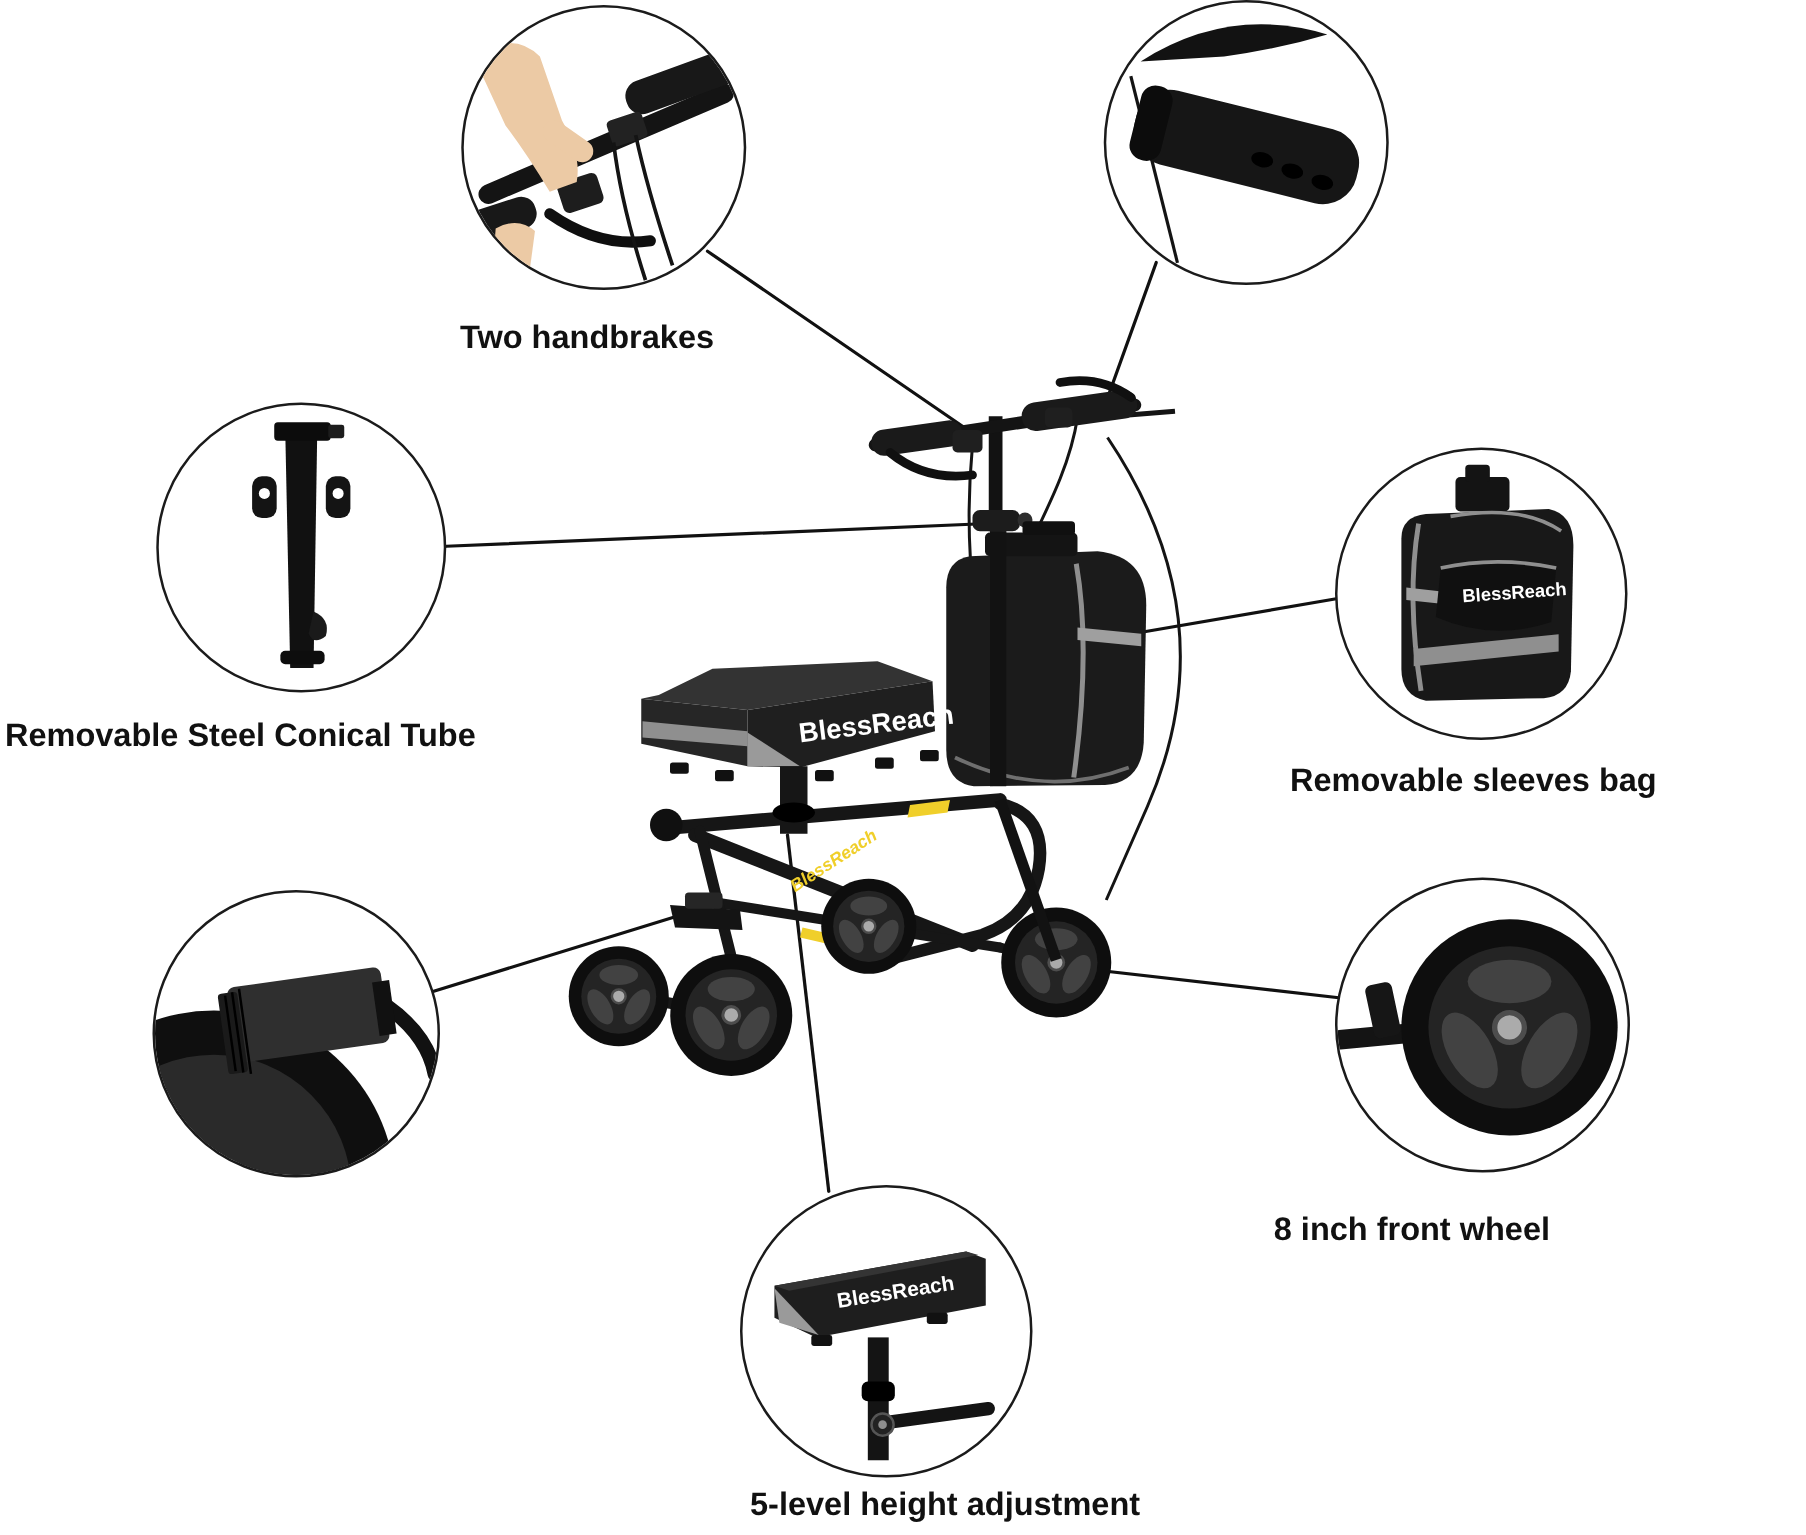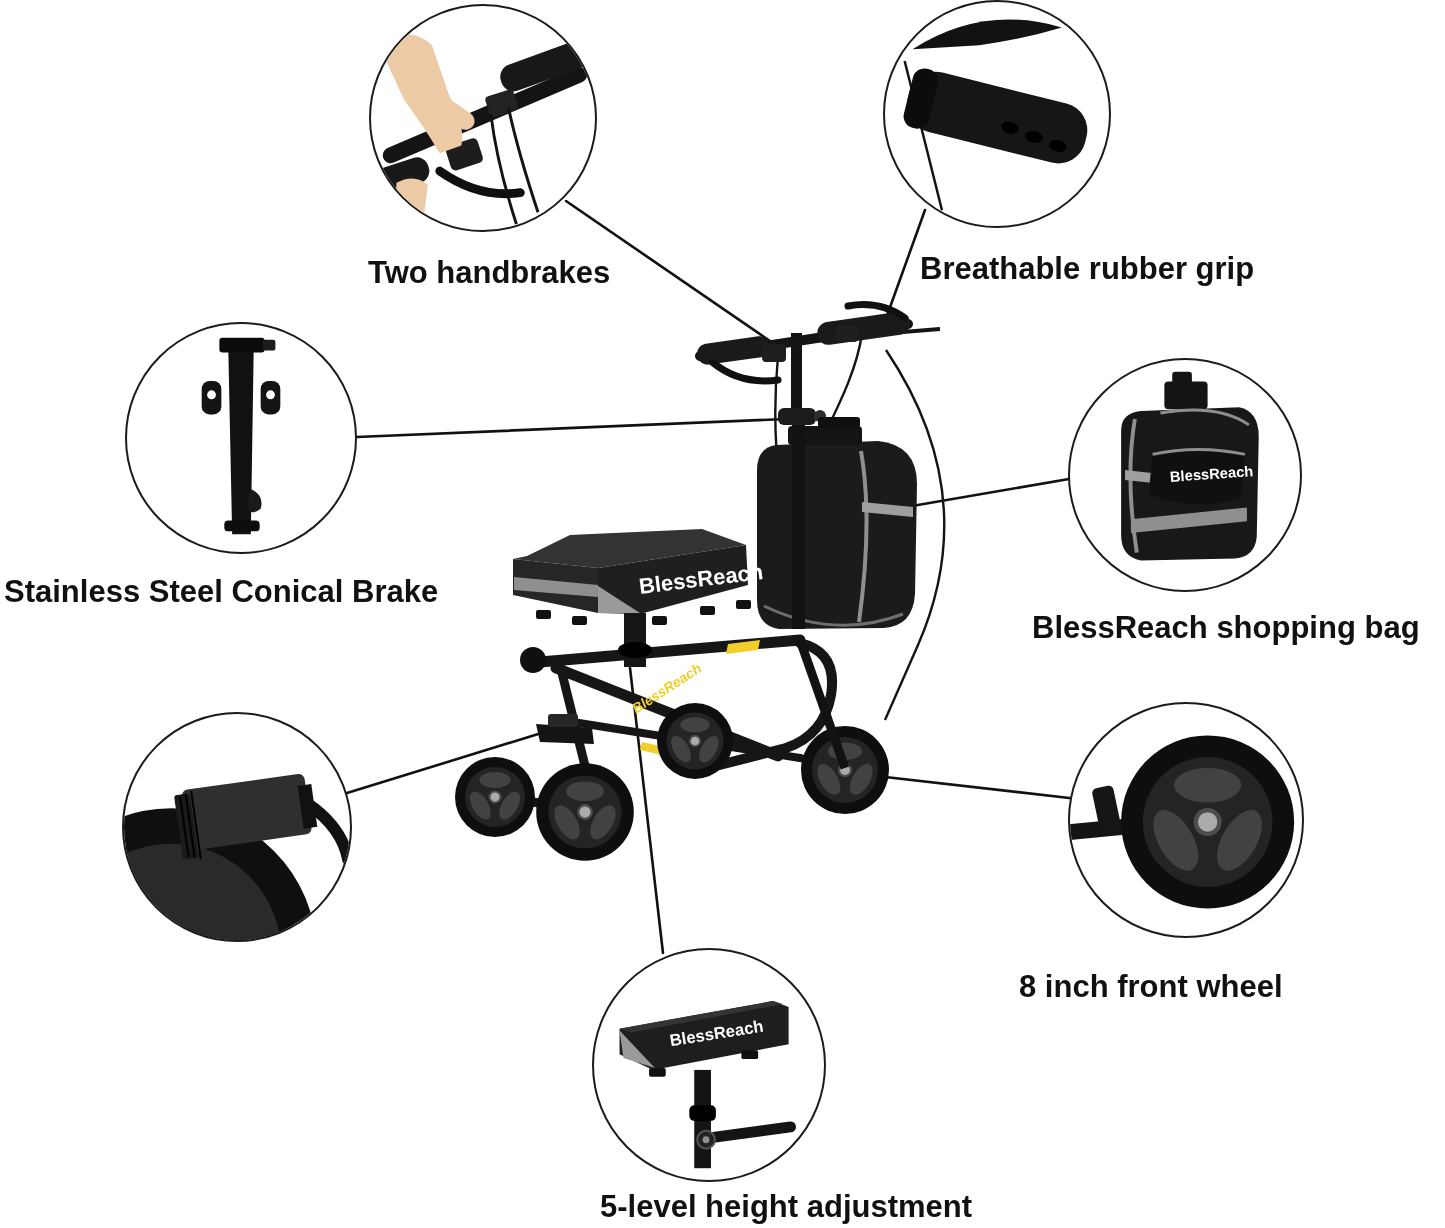--- a/index.html
+++ b/index.html
@@ -8,21 +8,21 @@
     font-family:"Liberation Sans", sans-serif;
   }
   .stage svg{display:block;}
   .overlay{position:absolute;left:0;top:0;}
   .callout{
     position:absolute;border:2px solid #1b1b1b;border-radius:50%;
     background:#fff;overflow:hidden;box-sizing:border-box;
   }
   .callout svg{width:100%;height:100%;}
   .lbl{
-    position:absolute;color:#111;font-weight:bold;font-size:31px;line-height:1.28;
+    position:absolute;color:#111;font-weight:bold;font-size:26px;line-height:1.28;
     white-space:normal;
   }
 </style>
 </head>
 <body>
 
 <div class="stage">
 
   <svg class="overlay" width="1445" height="1228">
     <g stroke="#111" stroke-width="2.6" stroke-linecap="round">
@@ -170,56 +170,55 @@
       <path d="M 20 60 Q 40 140 58 212" stroke="#141414" stroke-width="2.6" fill="none"></path>
       <g transform="rotate(14 110 130)">
         <rect x="18" y="86" width="186" height="62" rx="28" fill="#161616"></rect>
         <rect x="18" y="86" width="26" height="62" rx="12" fill="#0c0c0c"></rect>
         <ellipse cx="126" cy="124" rx="9" ry="6" fill="#000"></ellipse>
         <ellipse cx="152" cy="127" rx="9" ry="6" fill="#000"></ellipse>
         <ellipse cx="178" cy="130" rx="9" ry="6" fill="#000"></ellipse>
       </g>
     </svg>
   </div>
-  <div class="lbl" style="left:920px;top:249px;width:390px;">Breathable rubber grip</div>
 
   <div class="callout" style="left:125px;top:322px;width:232px;height:232px;">
     <svg viewBox="0 0 232 232">
       <polygon points="103,22 129,22 126,214 107,214" fill="#111"></polygon>
       <rect x="94" y="14" width="46" height="15" rx="3" fill="#0c0c0c"></rect>
       <rect x="138" y="16" width="13" height="11" rx="2" fill="#1c1c1c"></rect>
       <g fill="#141414">
         <rect x="76" y="58" width="20" height="34" rx="8"></rect>
         <rect x="136" y="58" width="20" height="34" rx="8"></rect>
       </g>
       <circle cx="86" cy="72" r="4.5" fill="#fff"></circle>
       <circle cx="146" cy="72" r="4.5" fill="#fff"></circle>
       <path d="M 126 168 q 14 6 10 20 q -10 8 -14 -2 z" fill="#1a1a1a"></path>
       <rect x="99" y="200" width="36" height="11" rx="4" fill="#0d0d0d"></rect>
     </svg>
   </div>
-  <div class="lbl" style="left:4px;top:572px;width:470px;">Stainless Steel Conical Brake</div>
+  <div class="lbl" style="left:4px;top:572px;width:470px;">Removable Steel Conical Tube</div>
 
   <div class="callout" style="left:1068px;top:358px;width:234px;height:234px;">
     <svg viewBox="0 0 234 234">
       <g fill="#141414">
         <rect x="96" y="22" width="44" height="28" rx="4"></rect>
         <rect x="104" y="12" width="20" height="14" rx="3"></rect>
       </g>
       <path d="M 52 72 Q 52 54 72 52 L 172 48 Q 192 52 192 78 L 190 180 Q 188 200 168 202 L 72 204 Q 52 200 52 178 Z" fill="#181818"></path>
       <path d="M 66 60 Q 56 120 68 196" stroke="#8f8f8f" stroke-width="4" fill="none"></path>
       <path d="M 92 54 Q 150 44 182 66" stroke="#8f8f8f" stroke-width="3" fill="none"></path>
       <polygon points="56,112 92,116 92,126 56,122" fill="#9f9f9f"></polygon>
       <path d="M 84 96 Q 130 86 178 96 L 174 140 Q 126 156 80 136 Z" fill="#101010"></path>
       <path d="M 84 96 Q 130 86 178 96" stroke="#8f8f8f" stroke-width="3" fill="none"></path>
       <text x="0" y="0" transform="translate(102,124) rotate(-4)" font-size="15" font-weight="bold" fill="#ffffff">BlessReach</text>
       <polygon points="62,162 180,150 180,164 62,176" fill="#8f8f8f"></polygon>
     </svg>
   </div>
-  <div class="lbl" style="left:1032px;top:608px;width:412px;">BlessReach shopping bag</div>
+  <div class="lbl" style="left:1032px;top:608px;width:412px;">Removable sleeves bag</div>
 
   <div class="callout" style="left:122px;top:712px;width:230px;height:230px;">
     <svg viewBox="0 0 230 230">
       <circle cx="48" cy="244" r="148" fill="#0f0f0f"></circle>
       <circle cx="48" cy="244" r="112" fill="#2a2a2a"></circle>
       <path d="M 188 92 Q 222 116 228 148" stroke="#111" stroke-width="12" fill="none" stroke-linecap="round"></path>
       <g transform="rotate(-8 130 100)">
         <rect x="62" y="68" width="126" height="62" rx="6" fill="#2f2f2f"></rect>
         <rect x="54" y="72" width="16" height="66" rx="3" fill="#1a1a1a"></rect>
         <line x1="60" y1="74" x2="60" y2="136" stroke="#000" stroke-width="2"></line>

